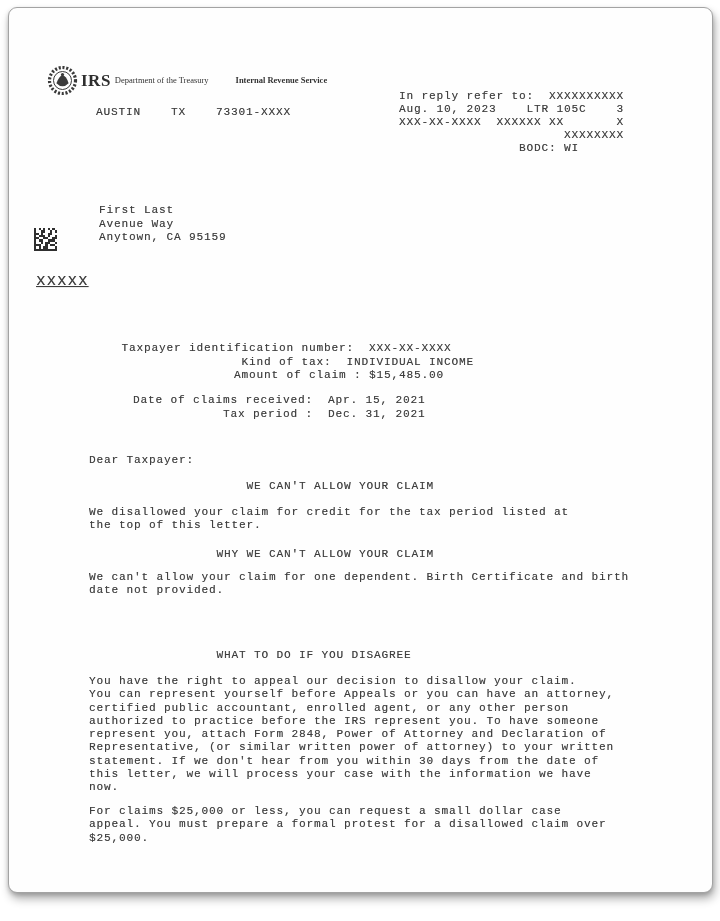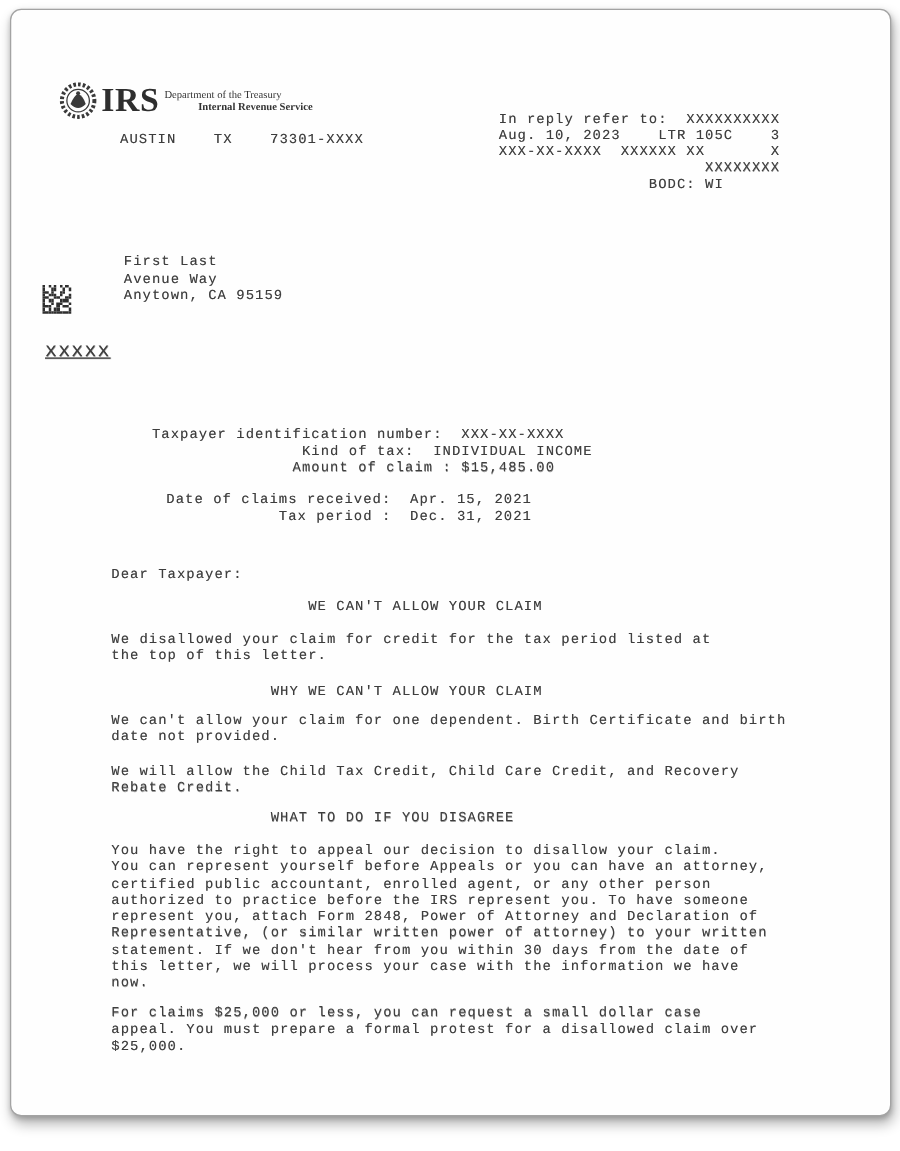--- a/index.html
+++ b/index.html
@@ -6,23 +6,23 @@
   .stage{position:relative;width:720px;height:921px;background:#ffffff;overflow:hidden;
          font-family:"Liberation Mono","DejaVu Sans Mono",monospace;}
   .sheet{position:absolute;left:8px;top:7px;width:703px;height:884px;background:#fefefe;
          border:1.5px solid #a3a3a3;border-radius:9px;
          box-shadow:2px 6px 10px rgba(0,0,0,0.30), 0 2px 4px rgba(0,0,0,0.18);}
   .t{position:absolute;white-space:pre;font-size:11px;line-height:13.3px;letter-spacing:0.9px;
      color:#3d3d3d;text-shadow:0.2px 0.2px 0.4px rgba(90,90,90,0.6);}
   .lh135{line-height:13.5px;}
   .lh13{line-height:13px;}
   .logo{position:absolute;left:38px;top:57px;display:flex;align-items:center;}
-  .irs-word{font-family:"Liberation Serif","DejaVu Serif",serif;font-weight:bold;font-size:27px;
+  .irs-word{font-family:"Liberation Serif","DejaVu Serif",serif;font-weight:bold;font-size:17px;
             color:#2e2e2e;letter-spacing:0.5px;margin-left:3px;}
-  .dept{display:flex;flex-direction:column;margin-left:4px;justify-content:center;
+  .dept{display:flex;flex-direction:row;margin-left:4px;justify-content:center;
         font-family:"Liberation Serif","DejaVu Serif",serif;font-size:8.5px;line-height:9.5px;
         color:#333;}
   .dept .b2{font-weight:bold;padding-left:27px;}
   .barcode{position:absolute;left:25px;top:220px;}
   .bcr{display:flex;height:2.3px;}
   .bcc{width:2.3px;height:2.3px;}
   .bcc.on{background:#2f2f2f;}
   .mailcode{font-size:16px;text-decoration:underline;}
 </style>
 </head>
@@ -194,22 +194,20 @@
     <div class="t" style="left:80px;top:498px;">We disallowed your claim for credit for the tax period listed at
 the top of this letter.</div>
 
     <div class="t" style="left:80px;top:472px;">                     WE CAN'T ALLOW YOUR CLAIM</div>
 
     <div class="t" style="left:80px;top:540px;">                 WHY WE CAN'T ALLOW YOUR CLAIM</div>
 
     <div class="t" style="left:80px;top:563px;">We can't allow your claim for one dependent. Birth Certificate and birth
 date not provided.</div>
 
-    <div class="t" style="left:80px;top:604px;">We will allow the Child Tax Credit, Child Care Credit, and Recovery
-Rebate Credit.</div>
 
     <div class="t" style="left:80px;top:641px;">                 WHAT TO DO IF YOU DISAGREE</div>
 
     <div class="t" style="left:80px;top:667px;">You have the right to appeal our decision to disallow your claim.
 You can represent yourself before Appeals or you can have an attorney,
 certified public accountant, enrolled agent, or any other person
 authorized to practice before the IRS represent you. To have someone
 represent you, attach Form 2848, Power of Attorney and Declaration of
 Representative, (or similar written power of attorney) to your written
 statement. If we don't hear from you within 30 days from the date of

